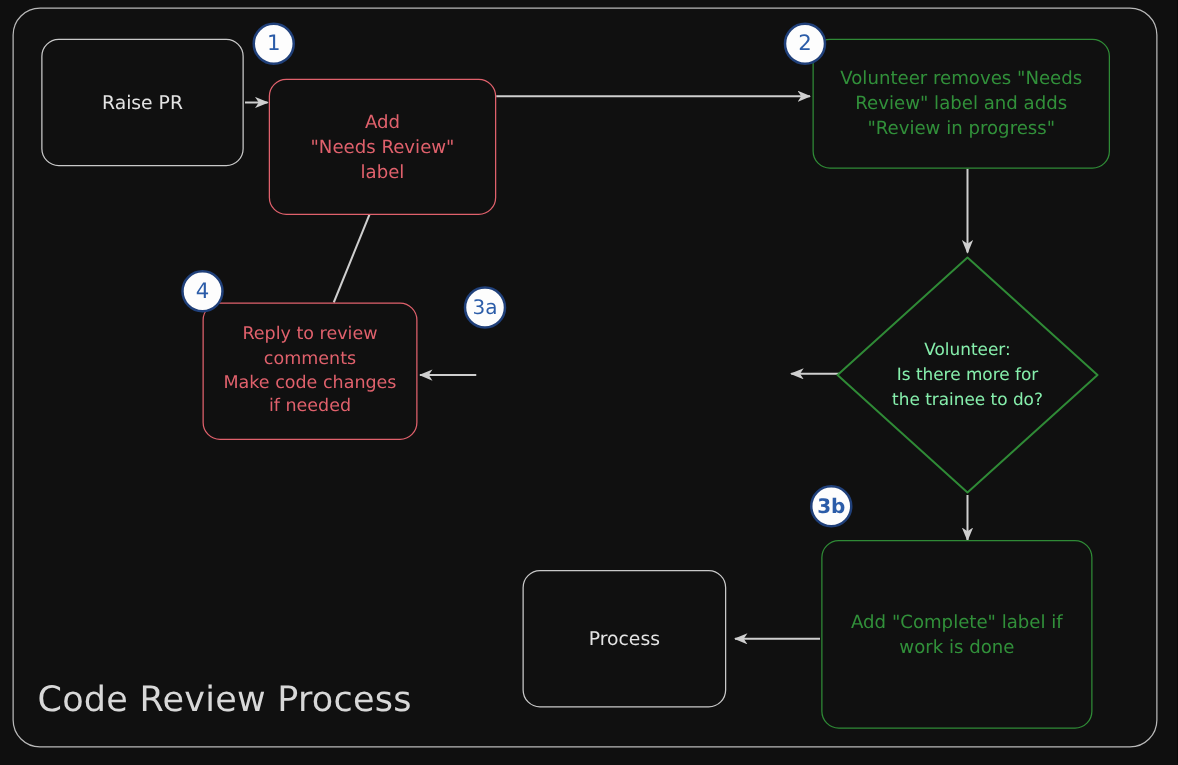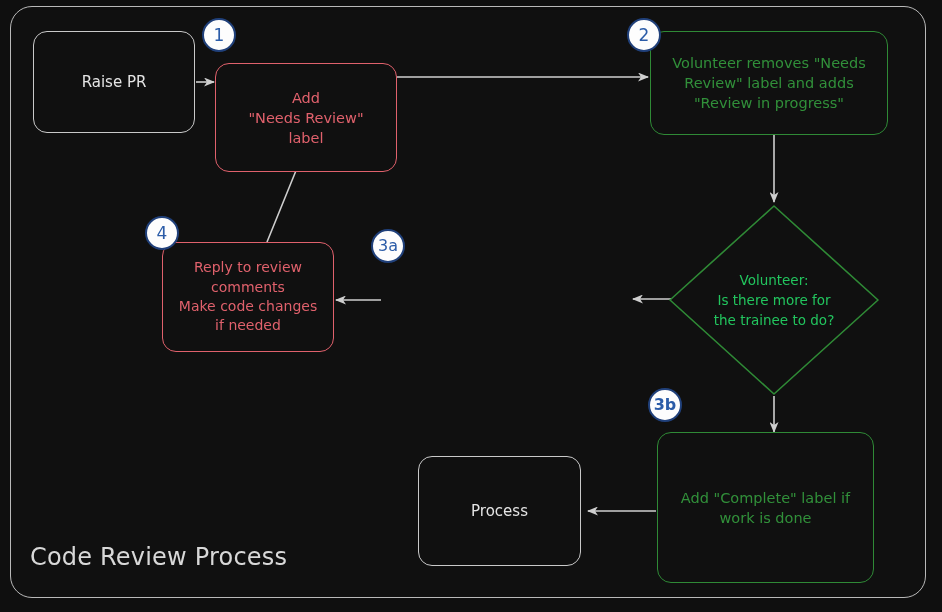--- a/index.html
+++ b/index.html
@@ -86,21 +86,21 @@
   }
   .diamond-label {
     position: absolute;
     left: 0; top: 0;
     width: 100%;
     height: 100%;
     display: flex;
     align-items: center;
     justify-content: center;
     text-align: center;
-    color: #22c55e;
+    color: #86efac;
     font-size: 13.5px;
     line-height: 1.5;
     white-space: pre-line;
   }
   
   .badge {
     position: absolute;
     width: 34px;
     height: 34px;
     border-radius: 50%;
@@ -116,21 +116,21 @@
     z-index: 30;
     box-sizing: border-box;
   }
   .badge.wide { font-size: 16px; }
   
   #title {
     position: absolute;
     left: 30px;
     top: 543px;
     color: #d8d8d8;
-    font-size: 24px;
+    font-size: 28px;
     letter-spacing: 0.2px;
   }
 </style>
 </head>
 <body>
 
 <div id="canvas">
 
   <div id="frame"></div>
 

